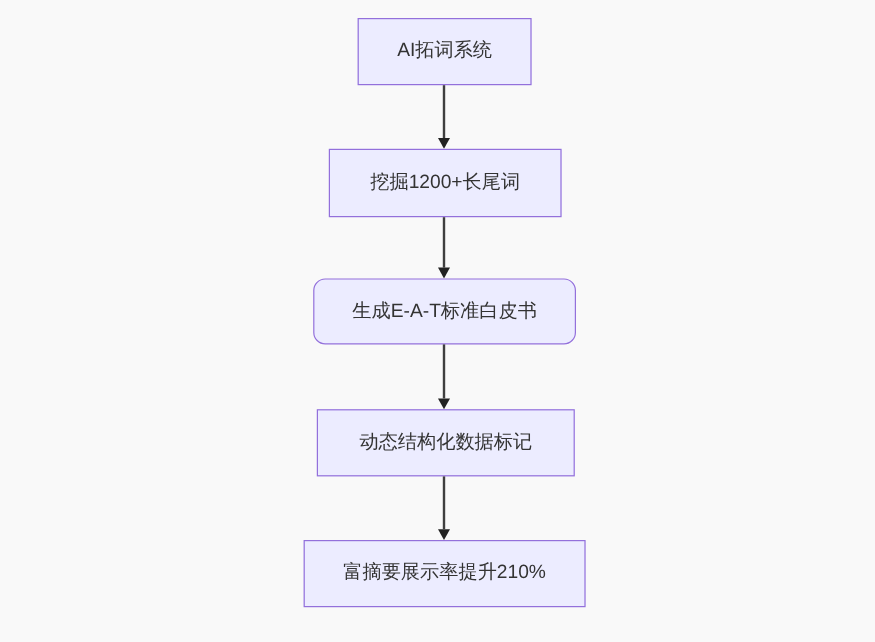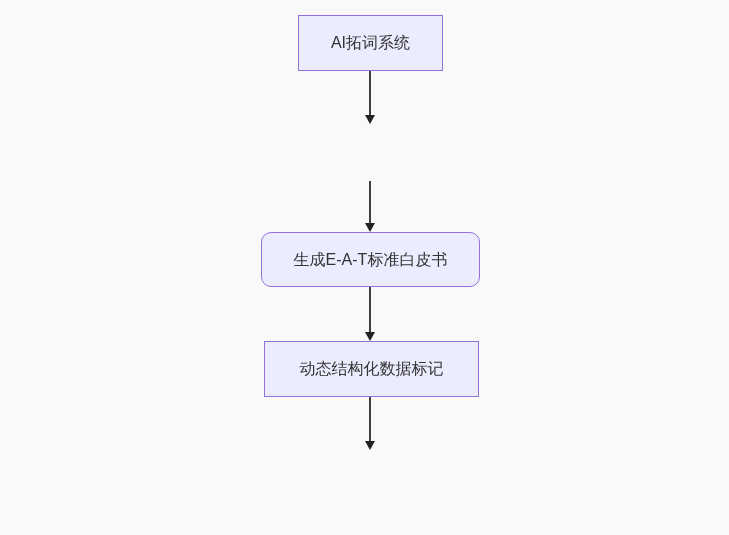--- a/index.html
+++ b/index.html
@@ -67,20 +67,23 @@
 
   <div class="node n1">
     <span>AI拓词系统</span>
   </div>
 
   <div class="edge e1">
     <div class="edge-line"></div>
     <div class="arrow-head"></div>
   </div>
 
+  <div class="node n2">
+    <span>挖掘1200+长尾词</span>
+  </div>
 
   <div class="edge e2">
     <div class="edge-line"></div>
     <div class="arrow-head"></div>
   </div>
 
   <div class="node n3">
     <span>生成E-A-T标准白皮书</span>
   </div>
 
@@ -91,14 +94,17 @@
 
   <div class="node n4">
     <span>动态结构化数据标记</span>
   </div>
 
   <div class="edge e4">
     <div class="edge-line"></div>
     <div class="arrow-head"></div>
   </div>
 
+  <div class="node n5">
+    <span>富摘要展示率提升210%</span>
+  </div>
 
 </div>
 
 </body></html>

